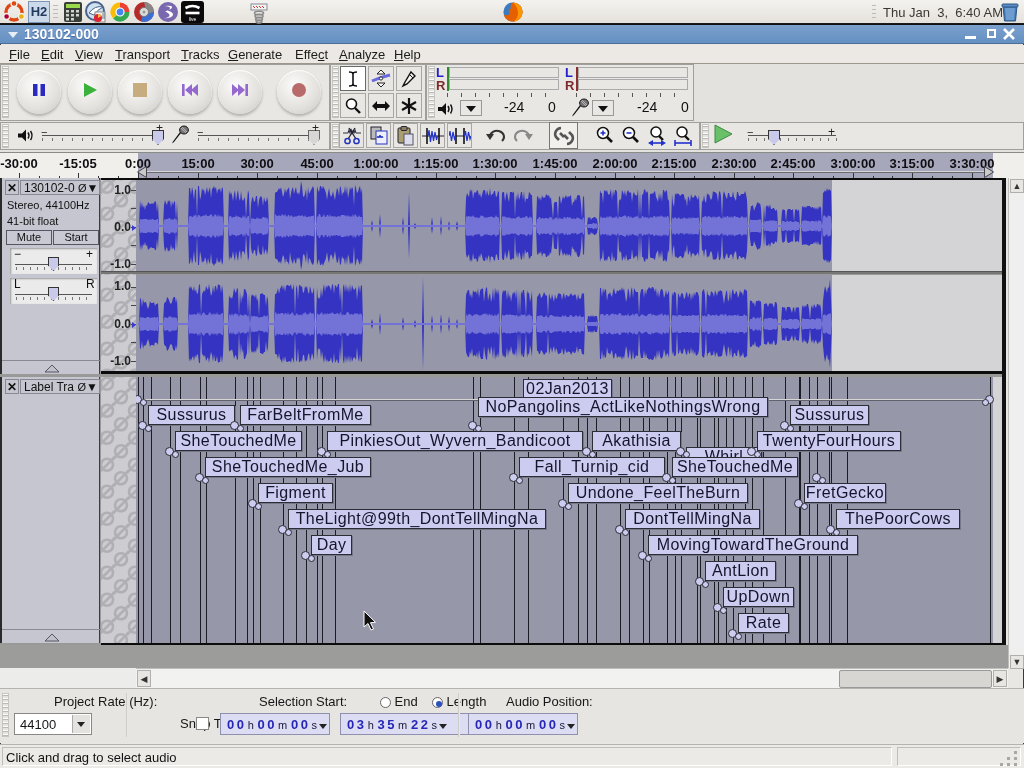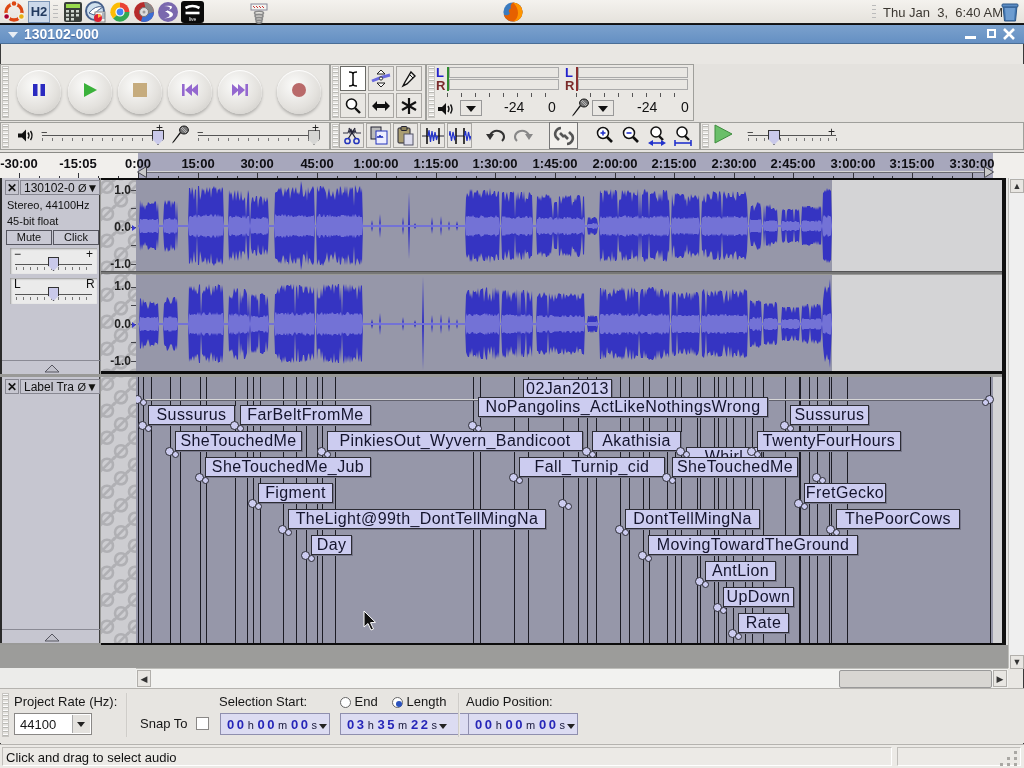--- a/index.html
+++ b/index.html
@@ -60,21 +60,21 @@
 .regline { position:absolute; height:2px; background:#d6d6d6; border-bottom:1px solid #62626e; }
 
 
 #vsb { left:1008px; top:178px; width:16px; height:490px; background:#efefef; border-left:1px solid #bdbdb9; }
 #hsb { left:136px; top:668px; width:872px; height:20px; background:#f2f2f0; border-top:1px solid #bdbdb9; }
 .sbtn { position:absolute; background:#e8e6e2; border:1px solid #b1afab; display:flex; align-items:center; justify-content:center; font-size:9px; color:#333; }
 #hthumb { position:absolute; left:703px; top:1px; width:153px; height:18px; background:#d8d6d2; border:1px solid #999; border-radius:2px; }
 
 
 #selbar { left:0; top:688px; width:1024px; height:55px; background:#e7e5e1; border-top:1px solid #b5b3af; font-size:13px; color:#161616; }
-#selbar .lab { position:absolute; top:5px; }
+#selbar .lab { position:absolute; top:5px;margin-left:40px; }
 .timebox { position:absolute; top:24px; height:22px; background:#dcdcf2; border:1px solid #8f8fae; color:#2626b8; font-size:13px; font-weight:bold; padding:3px 2px 0 6px; white-space:nowrap; }
 .timebox small { color:#17173a; font-weight:normal; font-size:11px; }
 .dd { display:inline-block; width:0; height:0; border-left:4px solid transparent; border-right:4px solid transparent; border-top:5px solid #222; margin-left:2px; }
 .vsep { position:absolute; top:4px; height:44px; width:2px; background:linear-gradient(to right,#c2c0bc,#f6f4f0); }
 
 
 #status { left:0; top:744px; width:1024px; height:24px; background:#eceae6; border-top:1px solid #b5b3af; font-size:13px; color:#121212; }
 </style></head><body>
 <div id="root">
 <svg width="0" height="0" style="position:absolute">
@@ -233,20 +233,31 @@
 <div class="abs" id="title">
   <div class="arr"></div>
       <div class="t">130102-000</div>
   <div class="wbtn" style="right:48px;top:1px;width:11px;height:13px;border-bottom:3px solid #fff"></div>
   <div class="wbtn" style="right:28px;top:4px;width:9px;height:9px;border:2px solid #fff"></div>
   <svg class="wbtn" style="right:8px;top:2px" width="14" height="14" viewBox="0 0 14 14">
         <path d="M2,2 L12,12 M12,2 L2,12" stroke="#fff" stroke-width="2.6"></path>
       </svg>
 </div>
 
+<div class="abs" id="menubar">
+  <span class="m" style="left:9px"><u>F</u>ile</span>
+  <span class="m" style="left:41px"><u>E</u>dit</span>
+  <span class="m" style="left:75px"><u>V</u>iew</span>
+  <span class="m" style="left:115px"><u>T</u>ransport</span>
+  <span class="m" style="left:181px"><u>T</u>racks</span>
+  <span class="m" style="left:228px"><u>G</u>enerate</span>
+  <span class="m" style="left:295px">Effe<u>c</u>t</span>
+  <span class="m" style="left:339px"><u>A</u>nalyze</span>
+  <span class="m" style="left:394px"><u>H</u>elp</span>
+</div>
 
 <div class="abs" id="dock">
 
   <div class="tb" style="left:0;top:0;width:330px;height:57px"></div>
   <div class="grip" style="left:2px;top:2px;height:52px"></div>
   <div class="cbtn" style="left:17px">
         <i><svg width="16" height="16" viewBox="0 0 16 16">
             <rect x="2" y="2" width="4.5" height="12" fill="#2a2ac0"></rect>
             <rect x="9.5" y="2" width="4.5" height="12" fill="#2a2ac0"></rect>
           </svg></i>
@@ -579,23 +590,23 @@
       </svg>
 </div>
 
 <div class="abs" id="tracks">
 
   <div class="blk" style="top:0;height:2px"></div>
   <div class="tpanel" style="top:0;height:196px">
     <div class="tx">✕</div>
     <div class="ttitle">130102-0 <span style="font-size:11px">Ø</span>▼</div>
     <div style="position:absolute;left:5px;top:21px;font-size:11px">Stereo, 44100Hz</div>
-    <div style="position:absolute;left:5px;top:37px;font-size:11px">45-bit float</div>
+    <div style="position:absolute;left:5px;top:37px;font-size:11px">41-bit float</div>
     <div style="position:absolute;left:4px;top:52px;width:46px;height:15px;background:#c9c9d4;border:1px solid #55555f;font-size:11px;text-align:center">Mute</div>
-    <div style="position:absolute;left:51px;top:52px;width:46px;height:15px;background:#c9c9d4;border:1px solid #55555f;font-size:11px;text-align:center">Click</div>
+    <div style="position:absolute;left:51px;top:52px;width:46px;height:15px;background:#c9c9d4;border:1px solid #55555f;font-size:11px;text-align:center">Start</div>
     <div style="position:absolute;left:8px;top:70px;width:87px;height:26px;background:#ebebeb;box-shadow:inset 1px 1px 2px #999"></div>
     <div style="position:absolute;left:14px;top:89px;width:76px;height:3px;background:repeating-linear-gradient(to right,#777 0 1px,transparent 1px 7px)"></div>
     <div style="position:absolute;left:12px;top:69px;font-size:12px">−</div>
     <div style="position:absolute;left:84px;top:69px;font-size:12px">+</div>
     <div style="position:absolute;left:13px;top:86px;width:77px;height:1px;background:#555"></div>
     <div style="position:absolute;left:46px;top:79px;width:11px;height:14px;background:#c9c9ea;border:1px solid #333;clip-path:polygon(0 0,100% 0,100% 60%,50% 100%,0 60%)"></div>
     <div style="position:absolute;left:8px;top:100px;width:87px;height:26px;background:#ebebeb;box-shadow:inset 1px 1px 2px #999"></div>
     <div style="position:absolute;left:14px;top:119px;width:76px;height:3px;background:repeating-linear-gradient(to right,#777 0 1px,transparent 1px 7px)"></div>
     <div style="position:absolute;left:12px;top:99px;font-size:12px">L</div>
     <div style="position:absolute;left:84px;top:99px;font-size:12px">R</div>
@@ -750,20 +761,21 @@
 <div class="lcirc" style="left:509px;top:96px"></div>
 <div class="lchev" style="left:516px;top:100px"></div>
 <div class="lbox" style="left:672px;top:80px;width:126px">SheTouchedMe</div>
 <div class="lcirc" style="left:662px;top:96px"></div>
 <div class="lchev" style="left:669px;top:100px"></div>
 <div class="lcirc" style="left:812px;top:96px"></div>
 <div class="lchev" style="left:819px;top:100px"></div>
 <div class="lbox" style="left:258px;top:106px;width:75px">Figment</div>
 <div class="lcirc" style="left:248px;top:122px"></div>
 <div class="lchev" style="left:255px;top:126px"></div>
+<div class="lbox" style="left:568px;top:106px;width:180px">Undone_FeelTheBurn</div>
 <div class="lcirc" style="left:558px;top:122px"></div>
 <div class="lchev" style="left:565px;top:126px"></div>
 <div class="lbox" style="left:804px;top:106px;width:82px">FretGecko</div>
 <div class="lcirc" style="left:794px;top:122px"></div>
 <div class="lchev" style="left:801px;top:126px"></div>
 <div class="lbox" style="left:288px;top:132px;width:258px">TheLight@99th_DontTellMingNa</div>
 <div class="lcirc" style="left:278px;top:148px"></div>
 <div class="lchev" style="left:285px;top:152px"></div>
 <div class="lbox" style="left:625px;top:132px;width:135px">DontTellMingNa</div>
 <div class="lcirc" style="left:615px;top:148px"></div>

